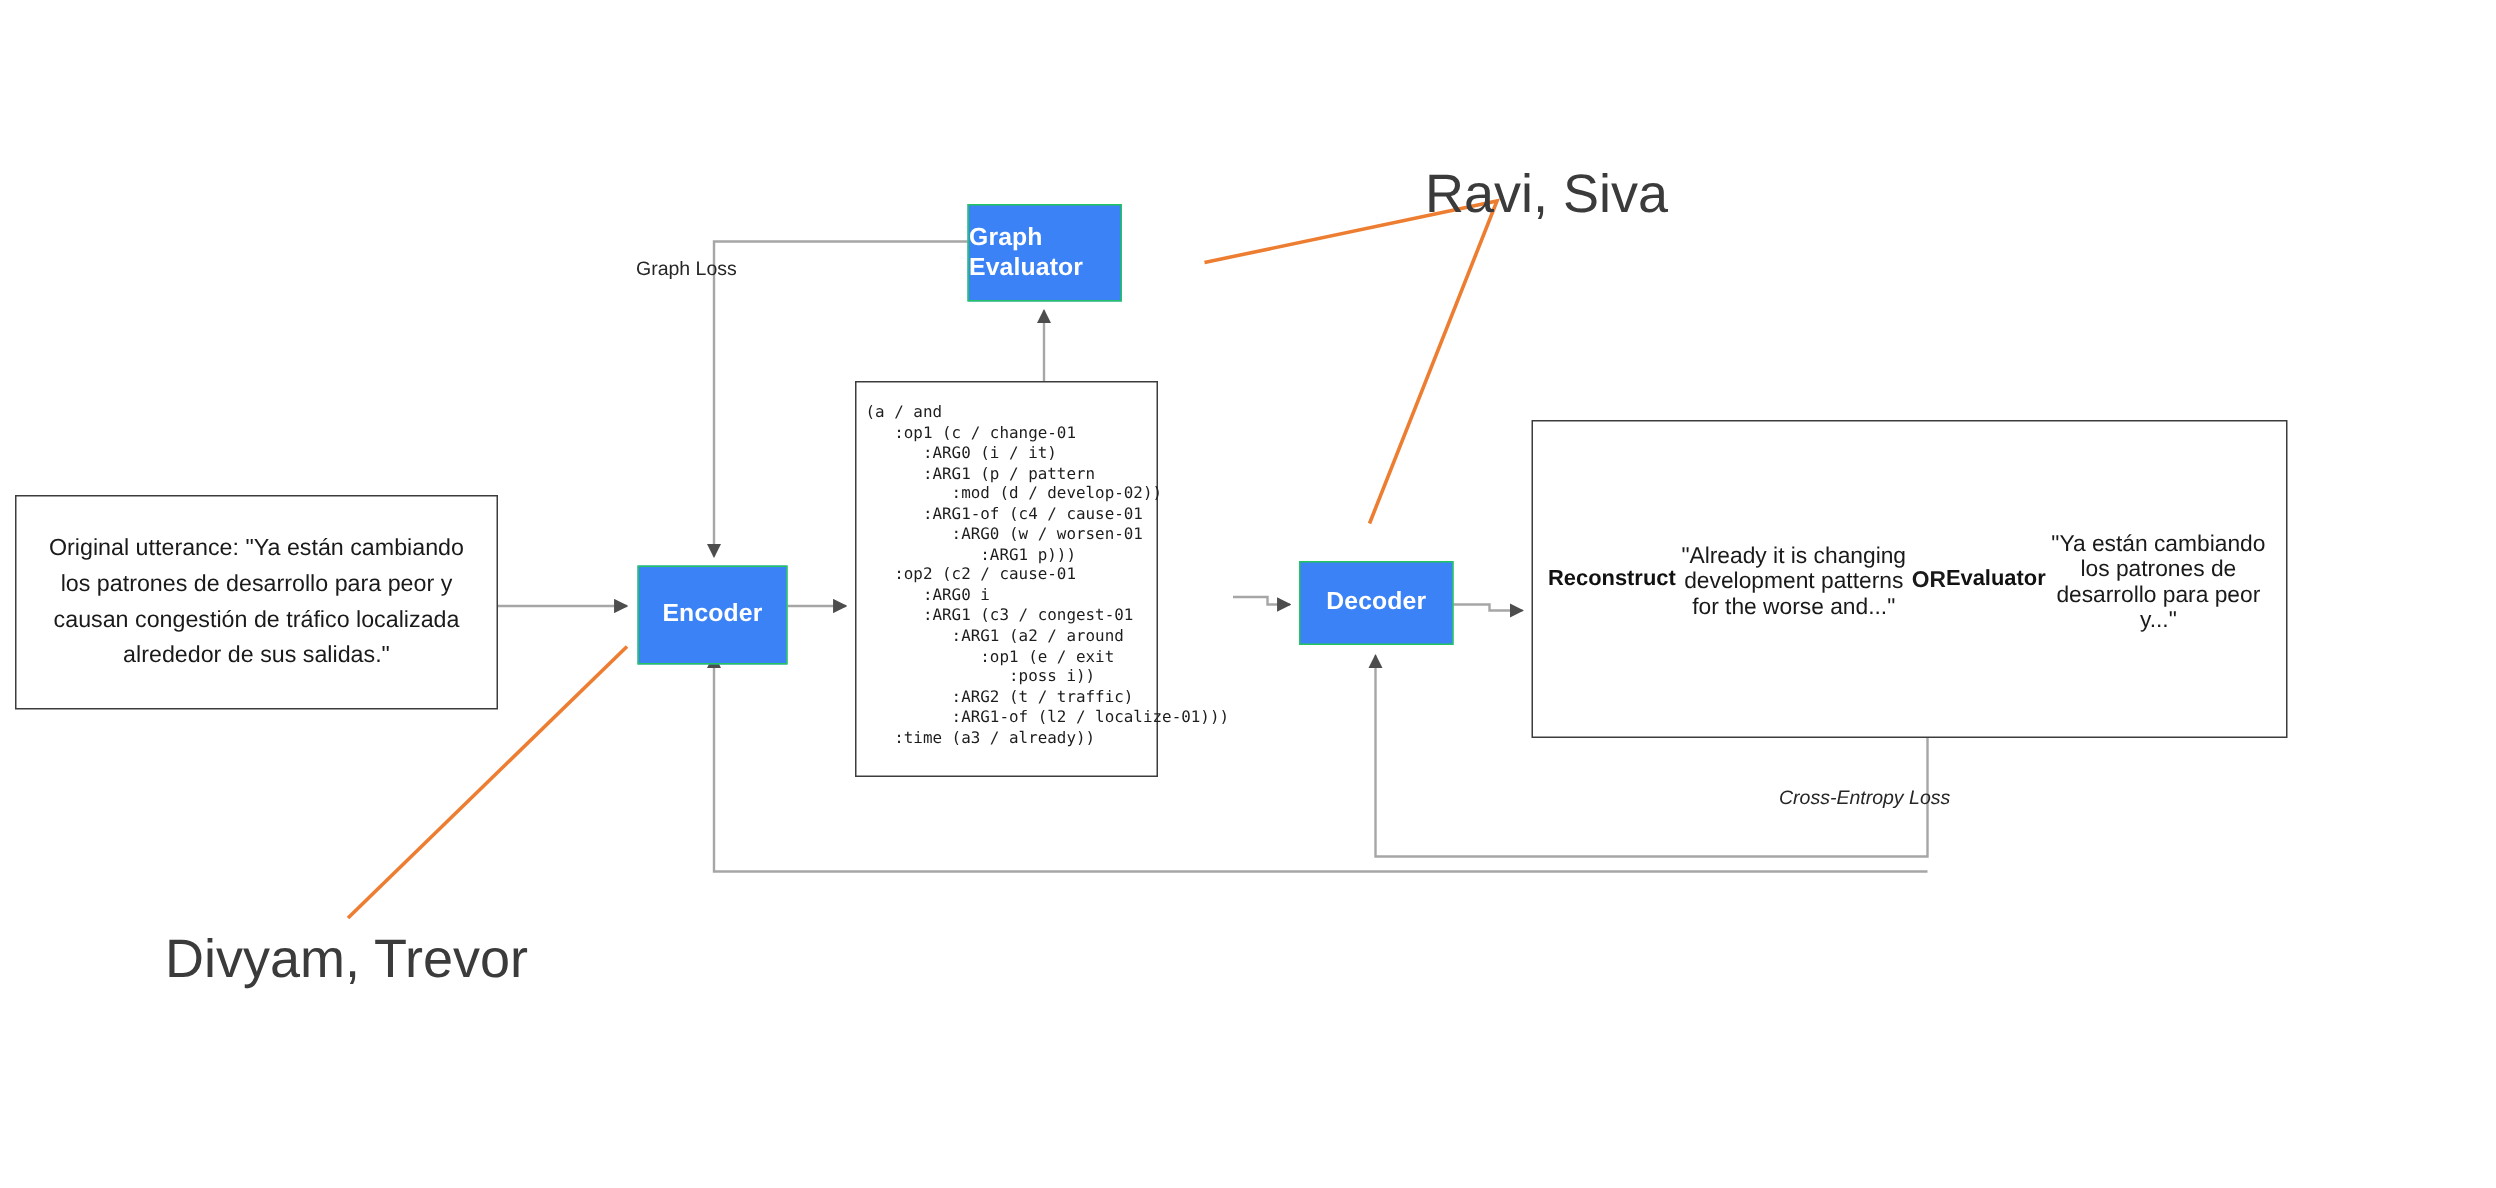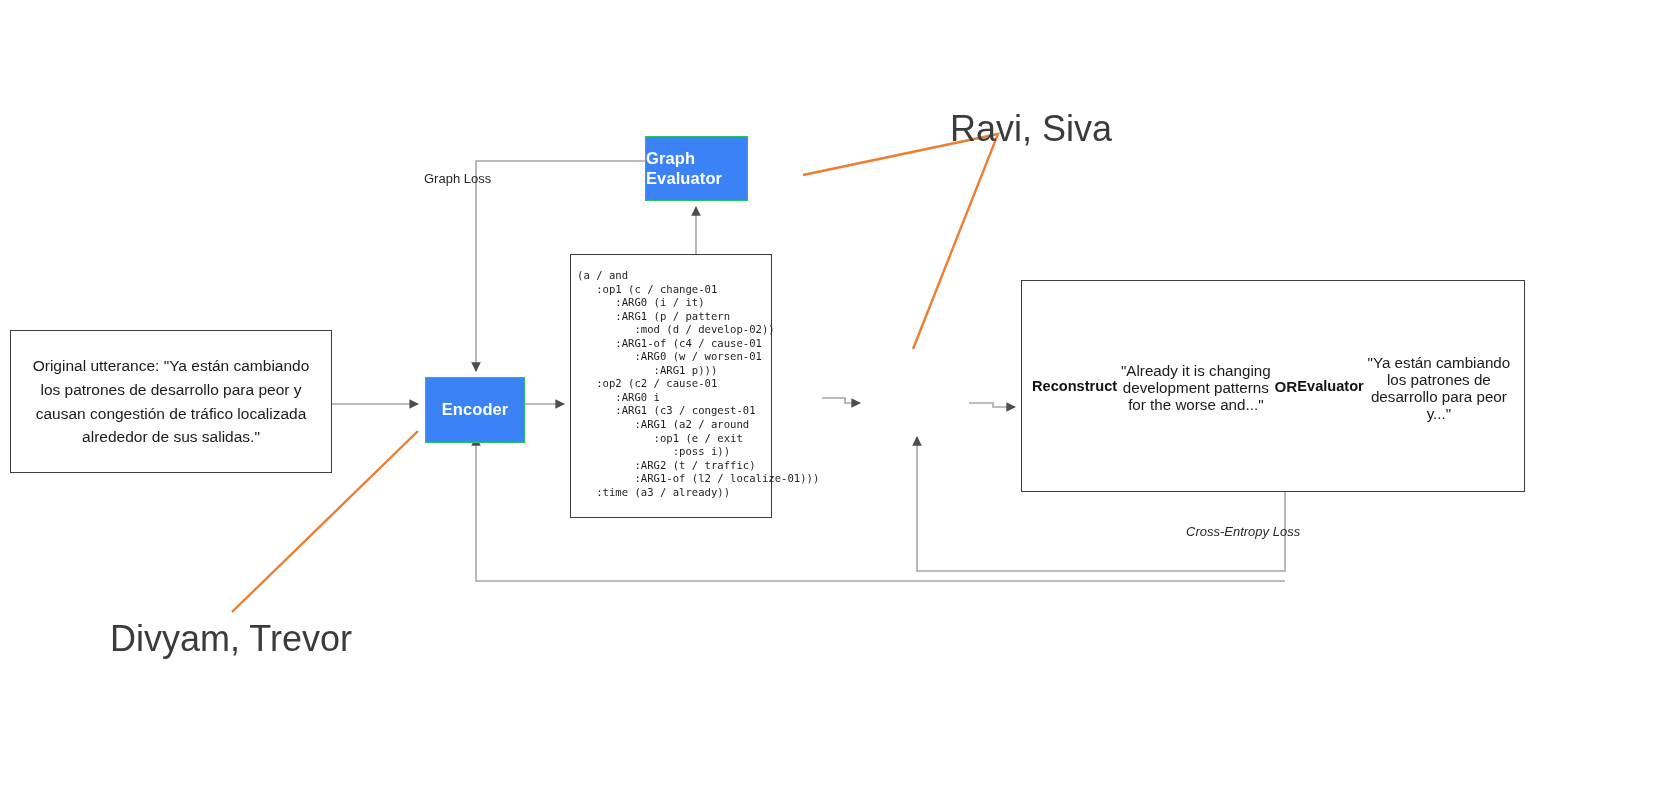--- a/index.html
+++ b/index.html
@@ -222,20 +222,21 @@
     <div class="out-line">"Already it is changing development patterns for the worse and..."</div>
     <div class="out-or">OR</div>
     <div class="out-head">Evaluator</div>
     <div class="out-line">"Ya están cambiando los patrones de desarrollo para peor y..."</div>
   </div>
 
   <div class="blue-box" id="graph-evaluator">Graph Evaluator</div>
 
   <div class="blue-box" id="encoder">Encoder</div>
 
+  <div class="blue-box" id="decoder">Decoder</div>
 
   <div class="edge-label" id="graph-loss-label">Graph Loss</div>
 
   <div class="edge-label" id="ce-loss-label">Cross-Entropy Loss</div>
 
   <div class="annot-label" id="annot-ravi">Ravi, Siva</div>
 
   <div class="annot-label" id="annot-divyam">Divyam, Trevor</div>
 
 </div>

